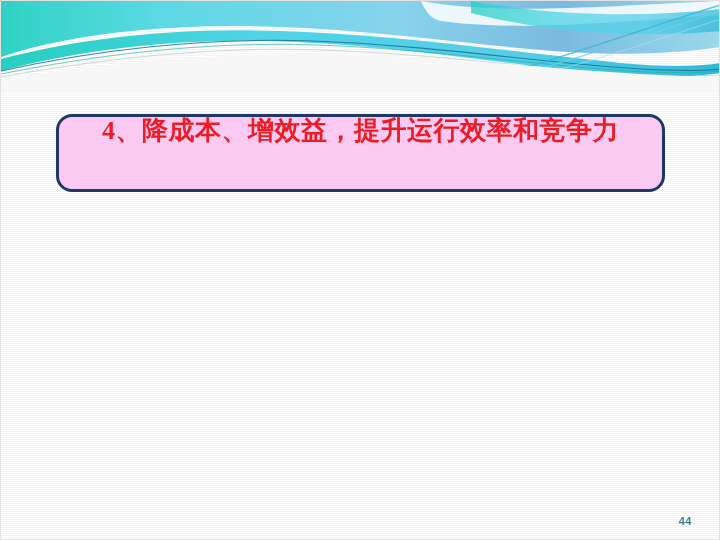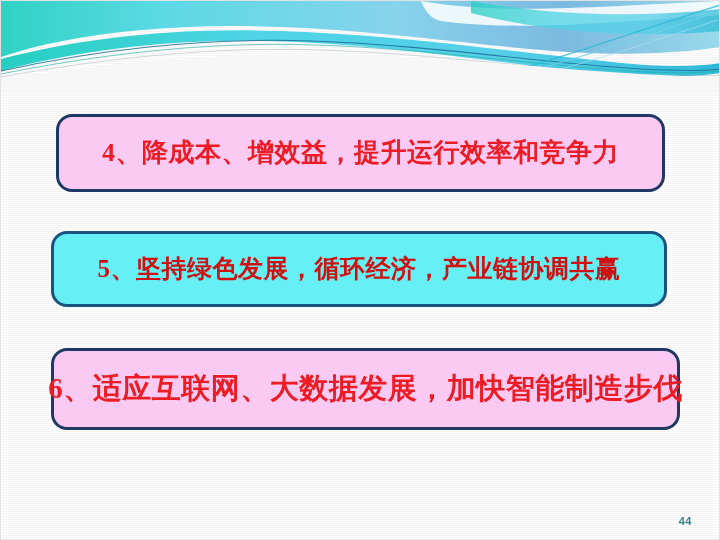--- a/index.html
+++ b/index.html
@@ -37,21 +37,20 @@
     display: block;
     width: 720px;
     height: 90px;
   }
 
   
   .callout-box {
     position: absolute;
     box-sizing: border-box;
     display: flex;
-    align-items: center;
     justify-content: center;
     border-radius: 16px;
     border-style: solid;
     text-align: center;
     white-space: nowrap;
   }
 
   .callout-text {
     font-weight: bold;
     letter-spacing: 0.5px;
@@ -161,23 +160,17 @@
       <path d="M545,72 C620,52 676,32 720,18" fill="none" stroke="#a7dff0" stroke-width="1.0" opacity="0.7"></path>
 
       <path d="M0,78 C120,60 240,50 360,54 C480,58 600,74 720,76 L720,90 L0,90 Z" fill="#f7f7f7"></path>
     </svg>
   </div>
 
   <div class="callout-box" id="box-1">
     <span class="callout-text">4、降成本、增效益，提升运行效率和竞争力</span>
   </div>
 
-  <div class="callout-box" id="box-2">
-    <span class="callout-text">5、坚持绿色发展，循环经济，产业链协调共赢</span>
-  </div>
 
-  <div class="callout-box" id="box-3">
-    <span class="callout-text">6、适应互联网、大数据发展，加快智能制造步伐</span>
-  </div>
 
   <div id="page-number">44</div>
 
 </div>
 
 </body></html>

